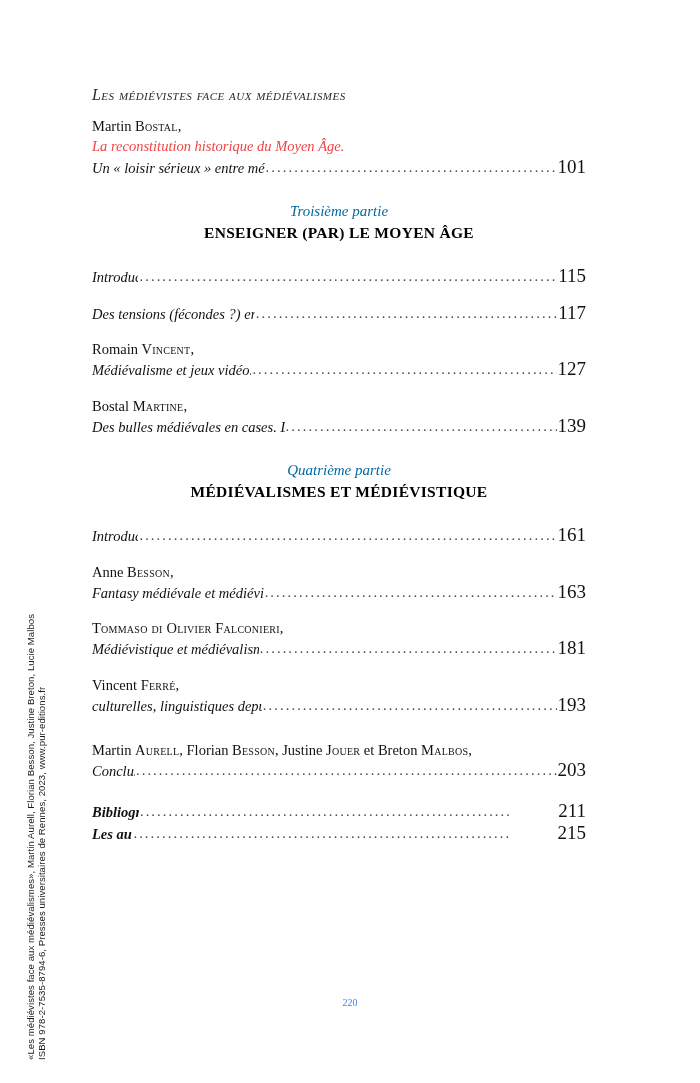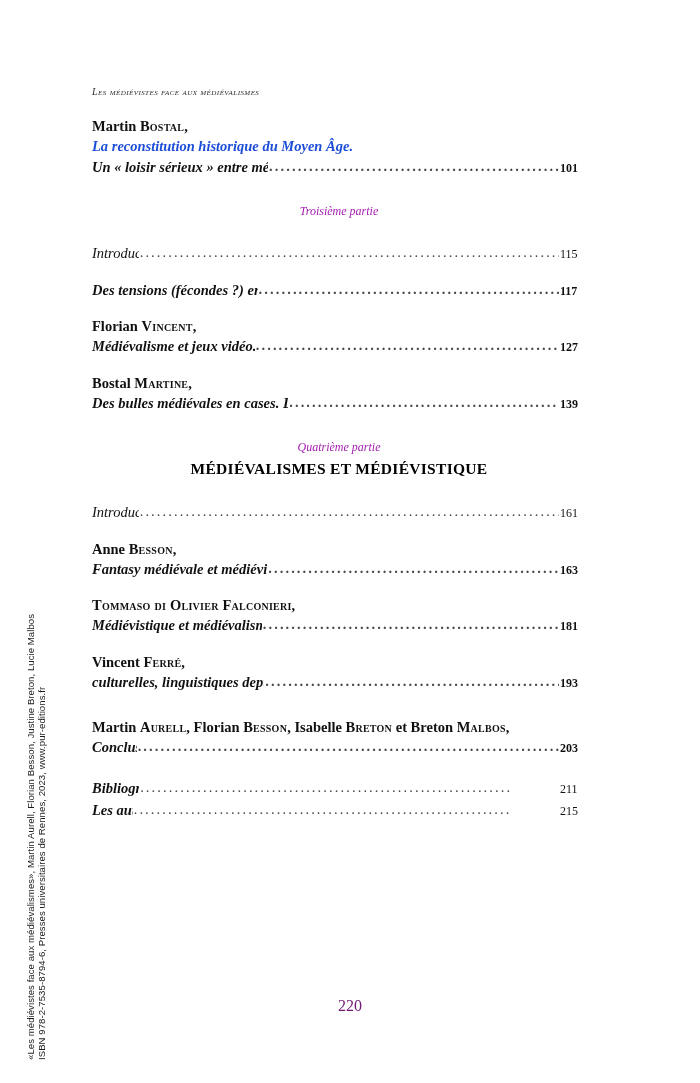--- a/index.html
+++ b/index.html
@@ -19,57 +19,56 @@
     -webkit-font-smoothing: antialiased;
   }
 
   
   .running-head {
     position: absolute;
     left: 92px;
     top: 86px;
     font-style: italic;
     font-variant: small-caps;
-    font-size: 10px;
+    font-size: 16px;
     letter-spacing: 0.45px;
     color: #2b2b2b;
     white-space: nowrap;
   }
 
   
   .content {
     position: absolute;
     left: 92px;
     top: 116px;
     width: 494px;
   }
 
   
   .entry {
     margin-bottom: 15px;
-    font-weight: bold;
   }
   .entry:last-child { margin-bottom: 0; }
 
   .author {
     font-size: 14.5px;
     line-height: 20px;
     color: #111111;
     white-space: nowrap;
   }
   .author .sc {
     font-variant: small-caps;
     letter-spacing: 0.25px;
   }
 
   .title-line {
     font-style: italic;
     font-size: 14.5px;
     line-height: 20.5px;
-    color: #1d4ed8;
+    color: #ef4444;
   }
 
   
   .tocline {
     display: flex;
     align-items: baseline;
     width: 100%;
     font-style: italic;
     font-size: 14.5px;
     line-height: 20.5px;
@@ -87,43 +86,43 @@
     white-space: nowrap;
     font-style: normal;
     font-size: 14.5px;
     color: #4a4a4a;
     letter-spacing: 2.1px;
     transform: translateY(-1px);
   }
   .tocline .tl-page {
     flex: 0 0 auto;
     font-style: normal;
-    font-size: 12px;
+    font-size: 19px;
     text-align: left;
     min-width: 26px;
     color: #111111;
   }
 
   
   .tocline.plain { margin-bottom: 0; }
   .tocline.strong .tl-text { font-weight: bold; }
   .tocline.strong .tl-page { font-weight: normal; margin-left: 48px; }
 
   .block-intro { margin-bottom: 15px; }
 
   
   .part {
     text-align: center;
     margin: 24px 0 22px 0;
   }
   .part-sub {
     font-style: italic;
-    font-size: 12px;
+    font-size: 15px;
     line-height: 19px;
-    color: #a21caf;
+    color: #0369a1;
   }
   .part-title {
     font-weight: bold;
     font-size: 15.5px;
     line-height: 22px;
     letter-spacing: 0.3px;
     color: #000000;
     margin-top: 1px;
   }
   .gap-md { height: 9px; }
@@ -132,22 +131,22 @@
   .backmatter { margin-top: 19px; }
   .backmatter .tocline { margin-bottom: 1px; }
 
   
   .folio {
     position: absolute;
     left: 0;
     right: 0;
     top: 997px;
     text-align: center;
-    font-size: 16px;
-    color: #701a75;
+    font-size: 10px;
+    color: #3b82f6;
   }
 
   
   .spine {
     position: absolute;
     left: 0px;
     top: 0px;
     width: 60px;
     height: 1083px;
     pointer-events: none;
@@ -187,40 +186,41 @@
       <div class="title-line">La reconstitution historique du Moyen Âge.</div>
       <div class="tocline">
         <span class="tl-text">Un « loisir sérieux » entre médiévalisme et recherche d’historicité</span>
         <span class="tl-dots">.................................................................................................................</span>
         <span class="tl-page">101</span>
       </div>
     </div>
 
     <div class="part">
       <div class="part-sub">Troisième partie</div>
+      <div class="part-title">ENSEIGNER (PAR) LE MOYEN ÂGE</div>
     </div>
 
     <div class="block-intro">
       <div class="tocline plain">
         <span class="tl-text">Introduction</span>
         <span class="tl-dots">.................................................................................................................</span>
         <span class="tl-page">115</span>
       </div>
     </div>
 
     <div class="entry">
       <div class="tocline">
         <span class="tl-text">Des tensions (fécondes ?) entre didactisme et divertissement</span>
         <span class="tl-dots">.................................................................................................................</span>
         <span class="tl-page">117</span>
       </div>
     </div>
 
     <div class="entry">
-      <div class="author"><span>Florian </span><span class="sc">Vincent,</span></div>
+      <div class="author"><span>Romain </span><span class="sc">Vincent,</span></div>
       <div class="tocline">
         <span class="tl-text">Médiévalisme et jeux vidéo. Jouer au Moyen Âge à l’école</span>
         <span class="tl-dots">.................................................................................................................</span>
         <span class="tl-page">127</span>
       </div>
     </div>
 
     <div class="entry">
       <div class="author"><span>Bostal </span><span class="sc">Martine,</span></div>
       <div class="tocline">
@@ -266,21 +266,21 @@
       <div class="tocline">
         <span class="tl-text">culturelles, linguistiques depuis 1979, et perspectives collectives</span>
         <span class="tl-dots">.................................................................................................................</span>
         <span class="tl-page">193</span>
       </div>
     </div>
 
     <div class="gap-md"></div>
 
     <div class="entry">
-      <div class="author"><span>Martin </span><span class="sc">Aurell</span><span>, Florian </span><span class="sc">Besson</span><span>, Isabelle </span><span class="sc">Breton</span><span> et Breton </span><span class="sc">Malbos,</span></div>
+      <div class="author"><span>Martin </span><span class="sc">Aurell</span><span>, Florian </span><span class="sc">Besson</span><span>, Justine </span><span class="sc">Jouer</span><span> et Breton </span><span class="sc">Malbos,</span></div>
       <div class="tocline">
         <span class="tl-text">Conclusion</span>
         <span class="tl-dots">.................................................................................................................</span>
         <span class="tl-page">203</span>
       </div>
     </div>
 
     <div class="backmatter">
       <div class="tocline strong">
         <span class="tl-text">Bibliographie</span>

